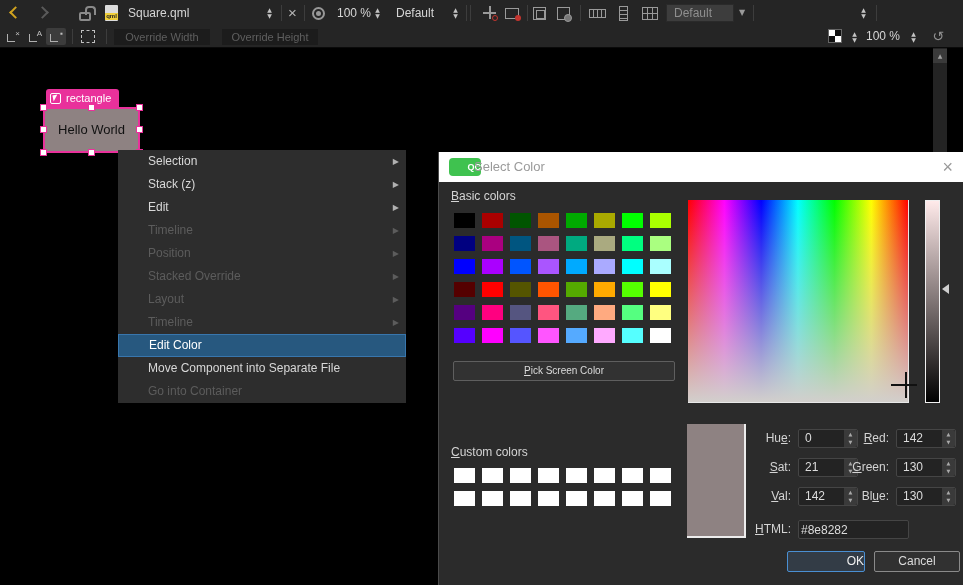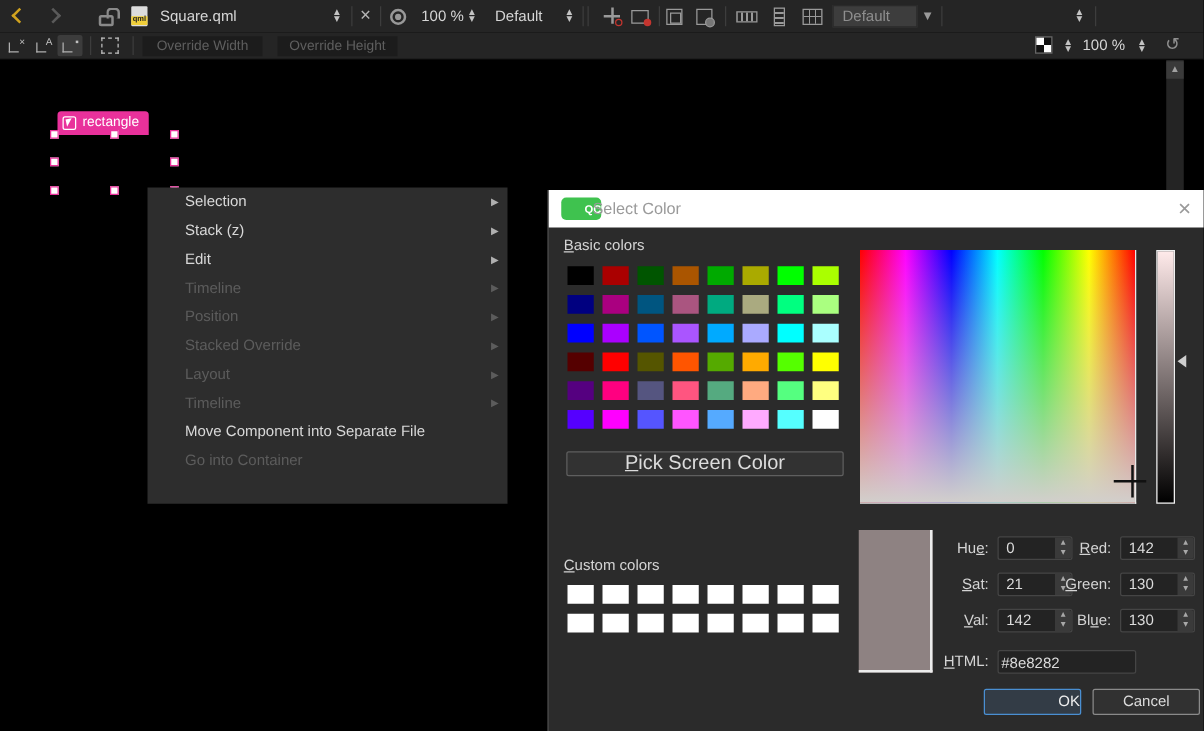--- a/index.html
+++ b/index.html
@@ -92,21 +92,21 @@
             border-left:1px solid #4a4a4a; z-index:50; }
   .dlg-title { position:absolute; left:0; top:0; width:100%; height:30px; background:#fff; }
   .dlg-logo { position:absolute; left:10px; top:6px; width:32px; height:18px; background:#3fc24f; border-radius:4px;
               color:#fff; font-weight:bold; font-size:9px; line-height:18px; text-align:right; }
   .dlg-title-text { position:absolute; left:35px; top:0; font-size:13px; line-height:30px; color:#9a9a9a; }
   .dlg-close { position:absolute; right:10px; top:0; font-size:18px; line-height:30px; color:#9a9a9a; cursor:pointer; }
   .dlg-label { position:absolute; font-size:12px; color:#d4d4d4; }
   .swgrid { position:absolute; display:grid; grid-template-columns:repeat(8,21px); column-gap:7px; row-gap:8px; }
   .swatch { width:21px; height:15px; display:block; }
   .dlg-btn { position:absolute; background:#323232; border:1px solid #5f5f5f; border-radius:2px; color:#dcdcdc;
-             font-size:16px; text-align:center; cursor:pointer; }
+             font-size:10px; text-align:center; cursor:pointer; }
   .gradient { position:absolute; left:249px; top:48px; width:221px; height:203px;
               border-right:1px solid #e8e8e8; border-bottom:1px solid #e8e8e8;
               background:linear-gradient(to bottom, rgba(207,204,201,0) 0%, rgba(207,204,201,.6) 60%, rgb(210,207,204) 100%),
                          linear-gradient(to right,#ff0000 0%,#ff00ff 16.6%,#0000ff 33.3%,#00ffff 50%,#00ff00 66.6%,#ffff00 83.3%,#ff0000 100%); }
   .xhair-h { position:absolute; left:203px; top:184px; width:26px; height:2px; background:#111; }
   .xhair-v { position:absolute; left:217px; top:172px; width:2px; height:26px; background:#111; }
   .vslider { position:absolute; left:486px; top:48px; width:15px; height:203px; border:1px solid #f0f0f0;
              background:linear-gradient(to bottom,#ffeaea 0%,#000 100%); }
   .vhandle { position:absolute; left:503px; top:132px; width:0; height:0;
              border-top:5px solid transparent; border-bottom:5px solid transparent; border-right:7px solid #cfcfcf; }
@@ -215,20 +215,23 @@
 
   <div class="canvas">
     <div class="vscroll">
       <div class="vscroll-btn">▲</div>
     </div>
 
     <div class="comp-tab">
       <span class="cursor-badge"></span>
       <span>rectangle</span>
     </div>
+    <div class="comp-rect" style="background: rgb(142, 130, 130);">
+      <span>Hello World</span>
+    </div>
 
     <span class="handle" style="left:40px; top:56px;"></span>
     <span class="handle" style="left:88px; top:56px;"></span>
     <span class="handle" style="left:136px; top:56px;"></span>
     <span class="handle" style="left:40px; top:78px;"></span>
     <span class="handle" style="left:136px; top:78px;"></span>
     <span class="handle" style="left:40px; top:101px;"></span>
     <span class="handle" style="left:88px; top:101px;"></span>
     <span class="handle" style="left:136px; top:101px;"></span>
   </div>
@@ -258,20 +261,23 @@
       <span>Stacked Override</span>
       <span class="arrow">▶</span>
     </div>
     <div class="mi disabled">
       <span>Layout</span>
       <span class="arrow">▶</span>
     </div>
     <div class="mi disabled">
       <span>Timeline</span>
       <span class="arrow">▶</span>
+    </div>
+    <div class="mi hl">
+      <span>Edit Color</span>
     </div>
     <div class="mi">
       <span>Move Component into Separate File</span>
     </div>
     <div class="mi disabled">
       <span>Go into Container</span>
     </div>
   </div>
 
   <div class="dialog">

